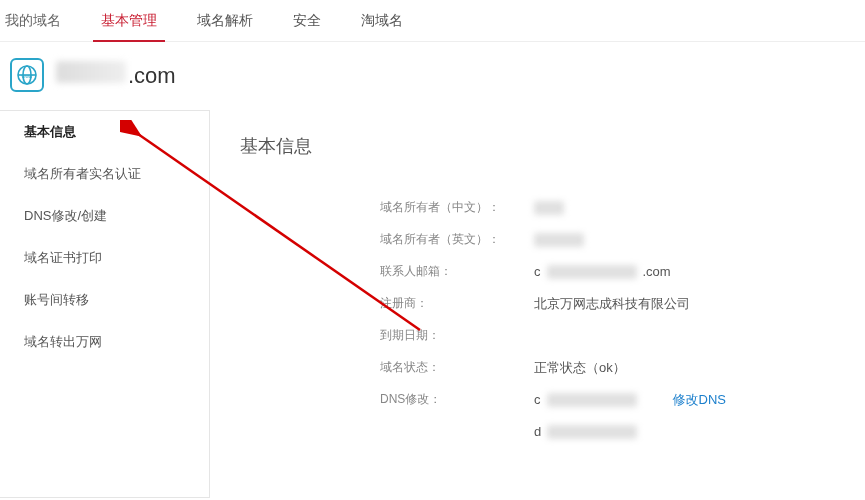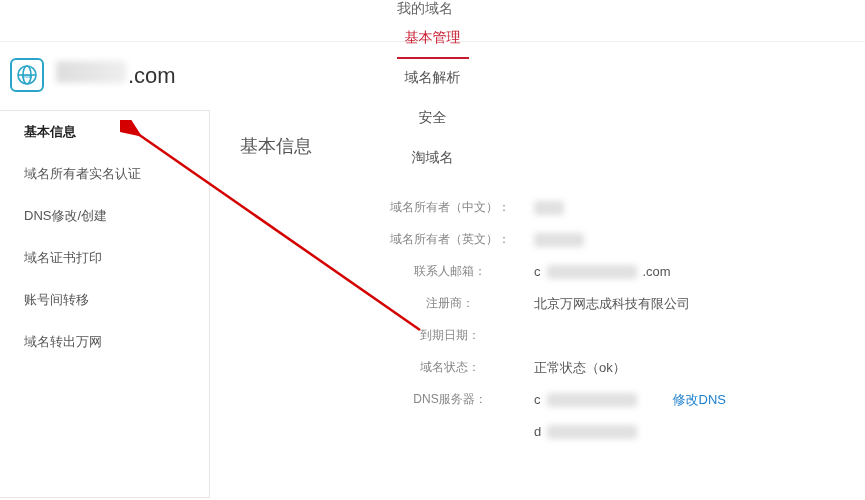--- a/index.html
+++ b/index.html
@@ -11,21 +11,20 @@
       width: 865px;
       height: 500px;
       overflow: hidden;
     }
     .topnav {
       display: flex;
       align-items: center;
       padding: 0 0 0 0;
       height: 42px;
       border-bottom: 1px solid #eee;
-      flex-direction: column;
     }
     .topnav .breadcrumb {
       color: #666;
       font-size: 14px;
       padding: 0 20px 0 5px;
     }
     .topnav .tab {
       padding: 11px 20px;
       font-size: 14px;
       color: #555;
@@ -115,21 +114,21 @@
     }
     .row {
       display: flex;
       align-items: center;
       margin-bottom: 13px;
       font-size: 13px;
       min-height: 19px;
     }
     .label {
       width: 140px;
-      text-align: center;
+      text-align: left;
       color: #878787;
       margin-right: 14px;
       font-size: 12px;
     }
     .value {
       color: #555;
       display: flex;
       align-items: center;
       gap: 6px;
     }
@@ -235,21 +234,21 @@
       <div class="row">
         <div class="label">到期日期：</div>
       </div>
 
       <div class="row">
         <div class="label">域名状态：</div>
         <div class="value">正常状态（ok）</div>
       </div>
 
       <div class="row">
-        <div class="label">DNS服务器：</div>
+        <div class="label">DNS修改：</div>
         <div class="value">
           <span>c</span>
             <span class="blur w90"></span>
           <span class="link" style="margin-left:30px">修改DNS</span>
         </div>
       </div>
 
       <div class="row">
         <div class="label"></div>
         <div class="value">

